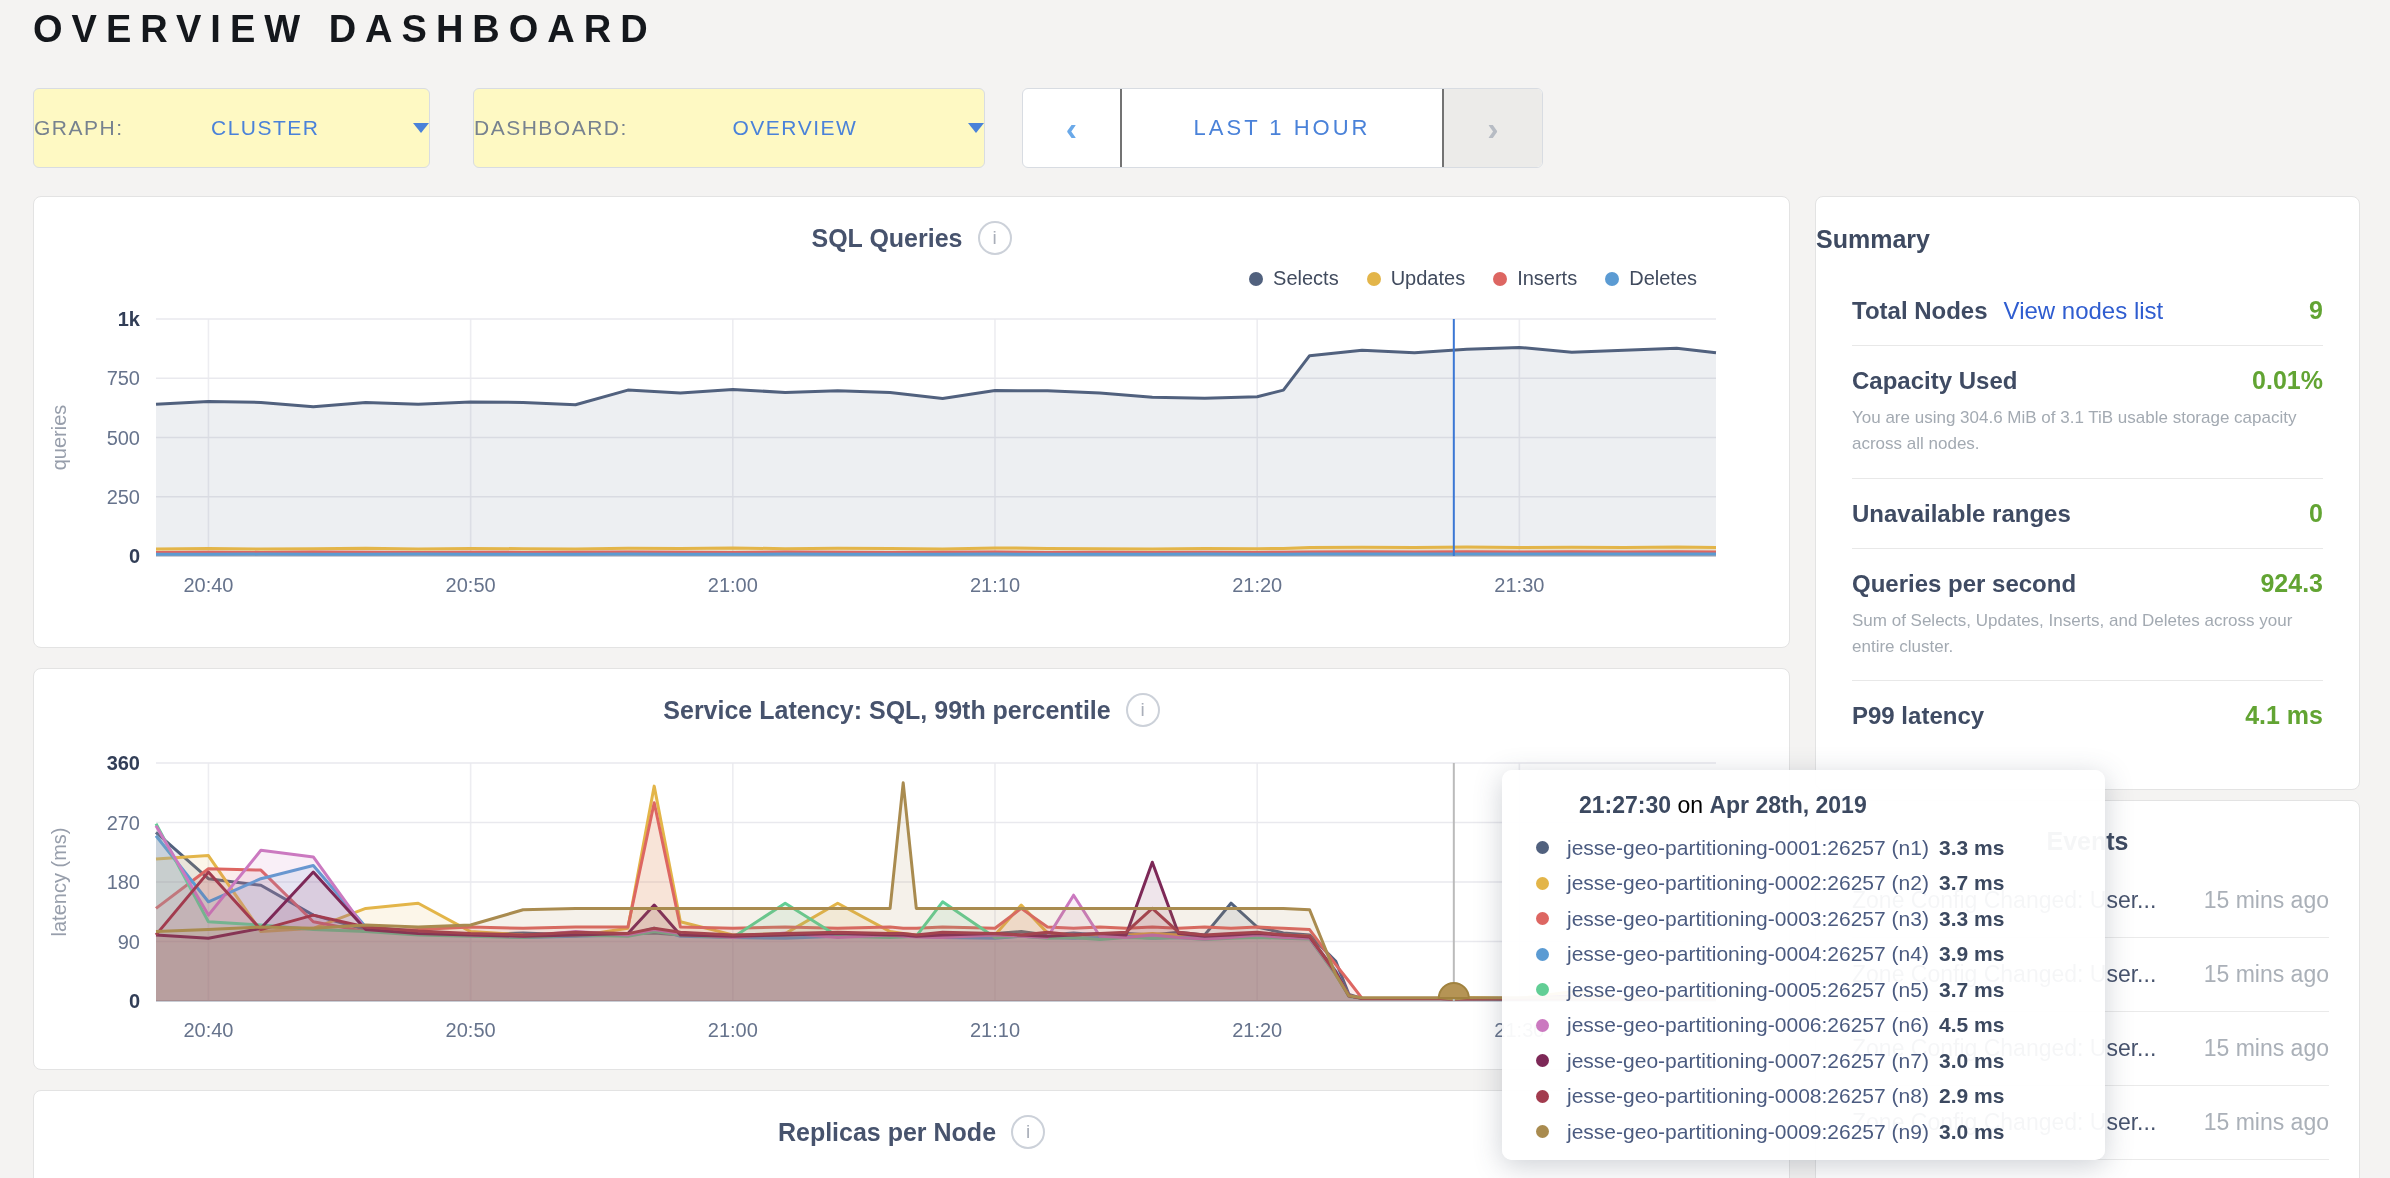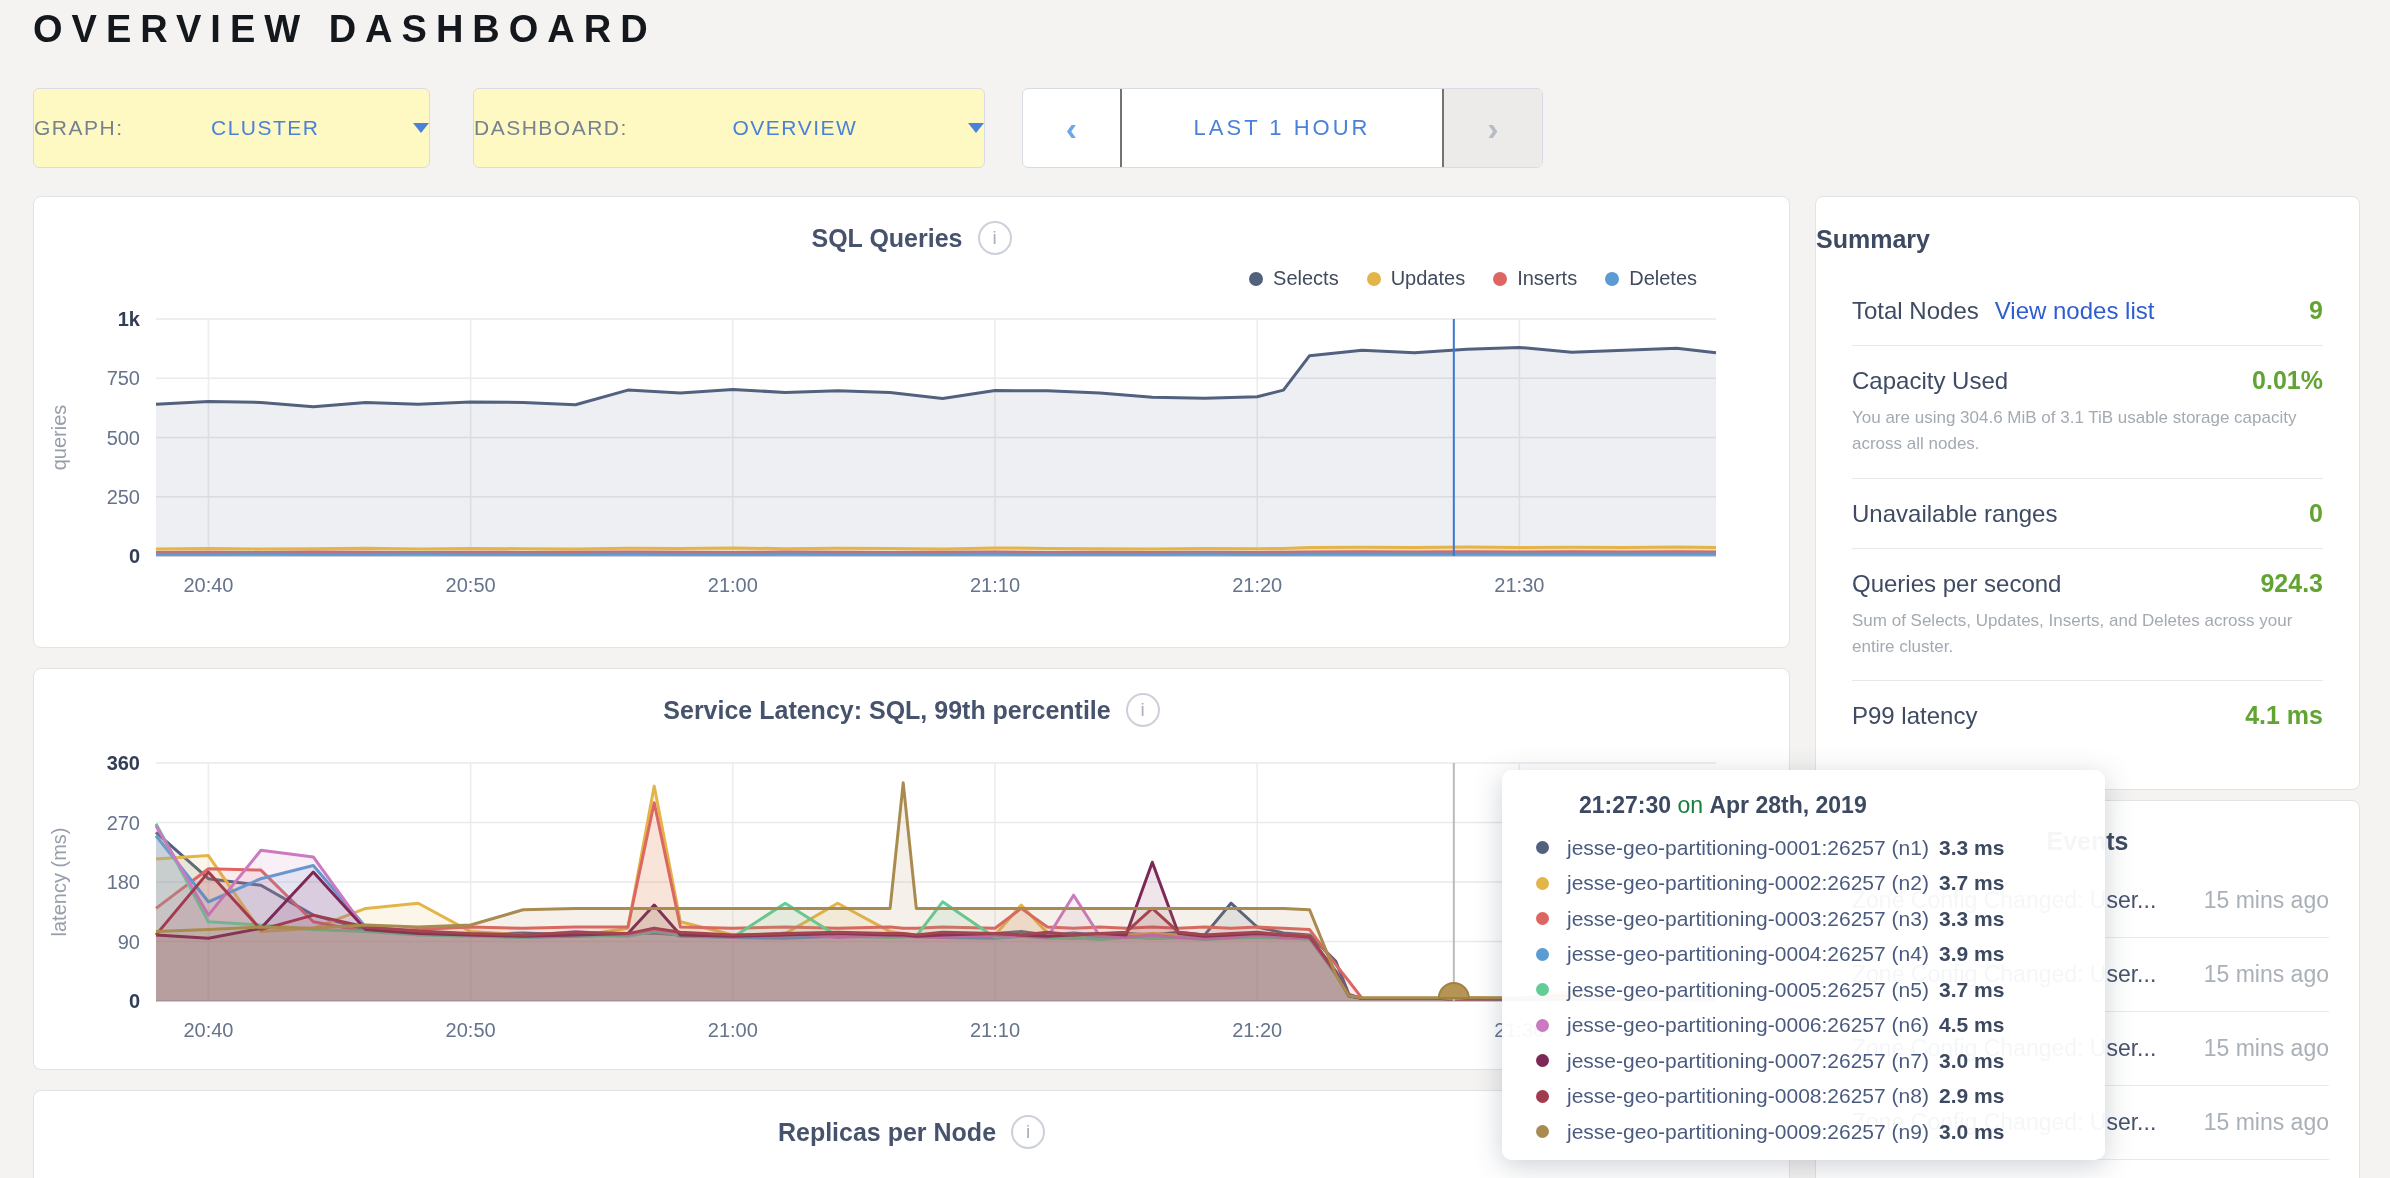--- a/index.html
+++ b/index.html
@@ -51,40 +51,40 @@
   .plot-svg text { font-family:"Liberation Sans", sans-serif; font-size:20px; fill:#66738c; }
   .plot-svg .tick-strong { fill:#323e57; font-weight:700; }
   .plot-svg .axis-label { fill:#979eab; font-size:20px; }
 
   
   .sum-title { margin:28px 0 22px; text-align:left; font-size:25px; font-weight:700; color:#3e4a61; }
   .summary-rows { padding:0 36px; }
   .srow { padding:20px 0; border-top:1px solid #e8e8e8; }
   .srow:first-child { border-top:none; }
   .srow-top { display:flex; align-items:baseline; }
-  .srow-label { font-size:24px; font-weight:400; color:#3f4b63; }
+  .srow-label { font-size:24px; font-weight:700; color:#3f4b63; }
   .srow-link { font-size:24px; color:#2f5dd0; margin-left:16px; cursor:pointer; }
   .srow-value { margin-left:auto; font-size:25px; font-weight:700; color:#62a433; }
   .srow-desc { margin-top:10px; font-size:17px; line-height:1.55; color:#a3aab2; }
 
   
   .events-title { margin:26px 0 8px; text-align:center; font-size:25px; font-weight:700; color:#3e4a61; }
   .event-rows { padding:0 30px 0 36px; }
   .erow { height:74px; display:flex; align-items:center; border-bottom:1px solid #eaeaea; overflow:hidden; }
   .erow-text { flex:1; min-width:0; white-space:nowrap; overflow:hidden; text-overflow:ellipsis;
     font-size:23px; color:#47536d; }
   .erow-time { width:142px; text-align:right; font-size:23px; line-height:1.4; color:#aab0b8; }
 
   
   .tooltip { position:absolute; left:1502px; top:770px; width:603px; height:390px; z-index:20;
     background:rgba(255,255,255,0.95); border-radius:10px; box-shadow:0 6px 28px rgba(60,70,90,0.25);
     padding:22px 34px; }
   .tt-header { font-size:23px; margin-bottom:8px; height:30px; }
   .tt-time { color:#3c4960; font-weight:600;margin-left:43px; }
-  .tt-on { color:#15803d; }
+  .tt-on { color:#000000; }
   .tt-date { color:#3c4960; font-weight:600; }
   .tt-row { display:flex; align-items:center; height:35.5px; }
   .tt-dot { width:13px; height:13px; border-radius:50%; margin-right:18px; flex:0 0 auto; }
   .tt-name { width:372px; font-size:21px; color:#4b5b80; white-space:nowrap; }
   .tt-value { font-size:21px; font-weight:600; color:#3c4960; }
 </style>
 </head>
 <body>
 
 <div id="app">

